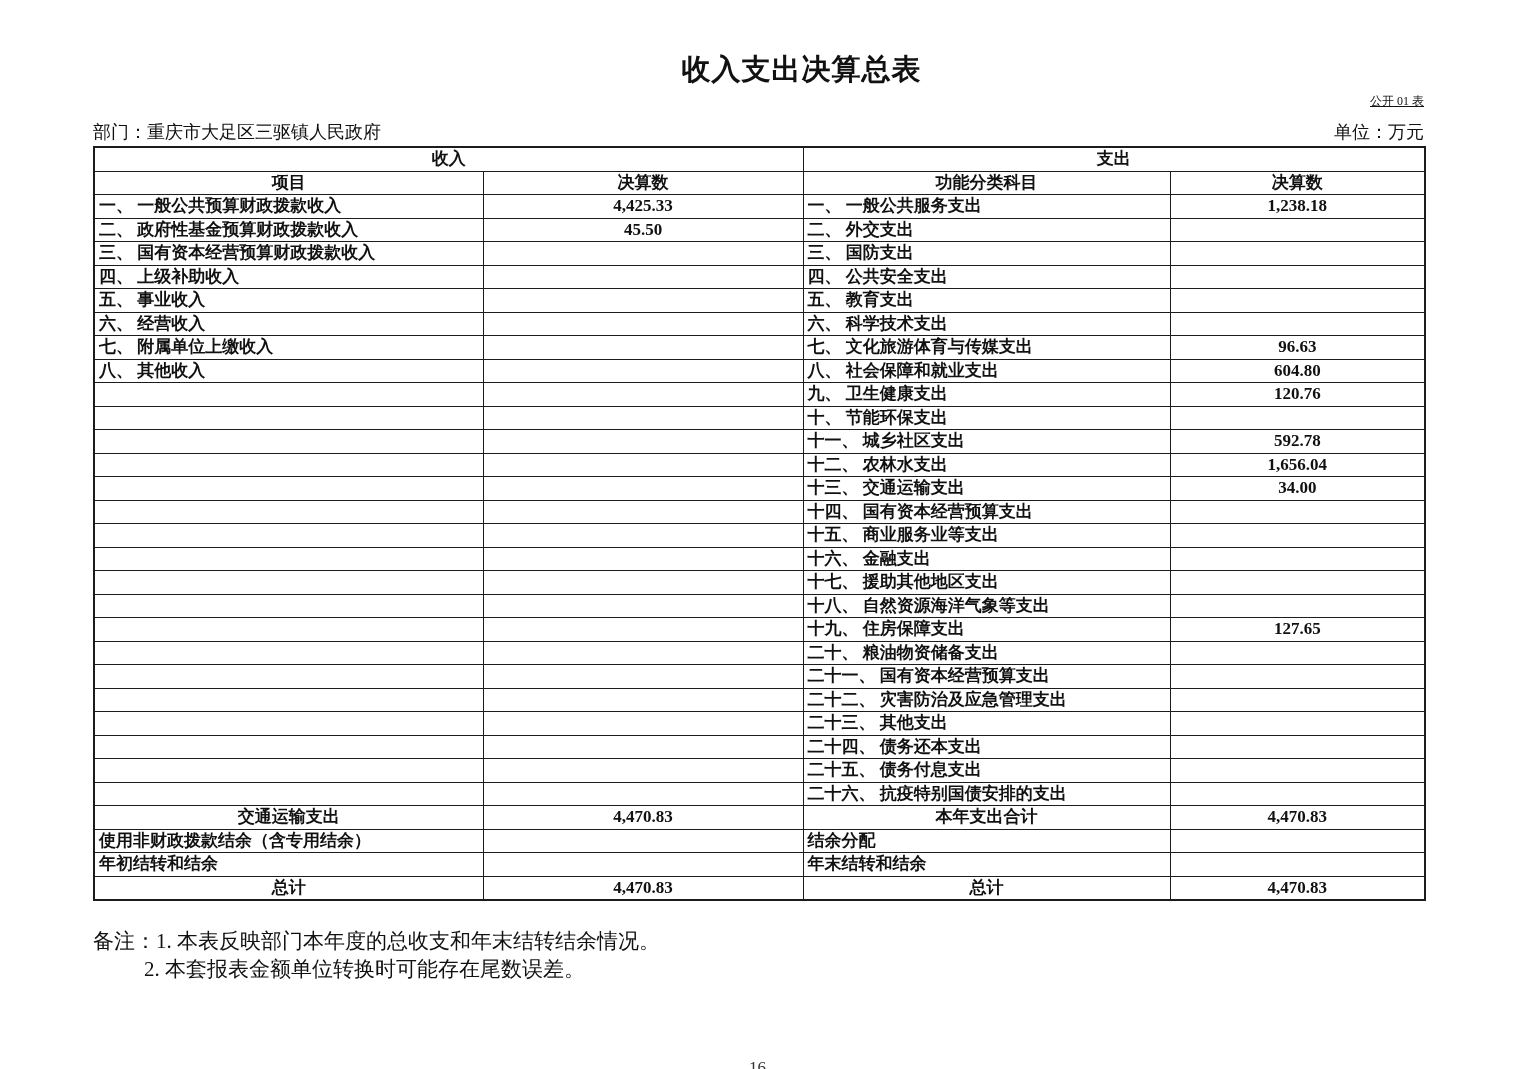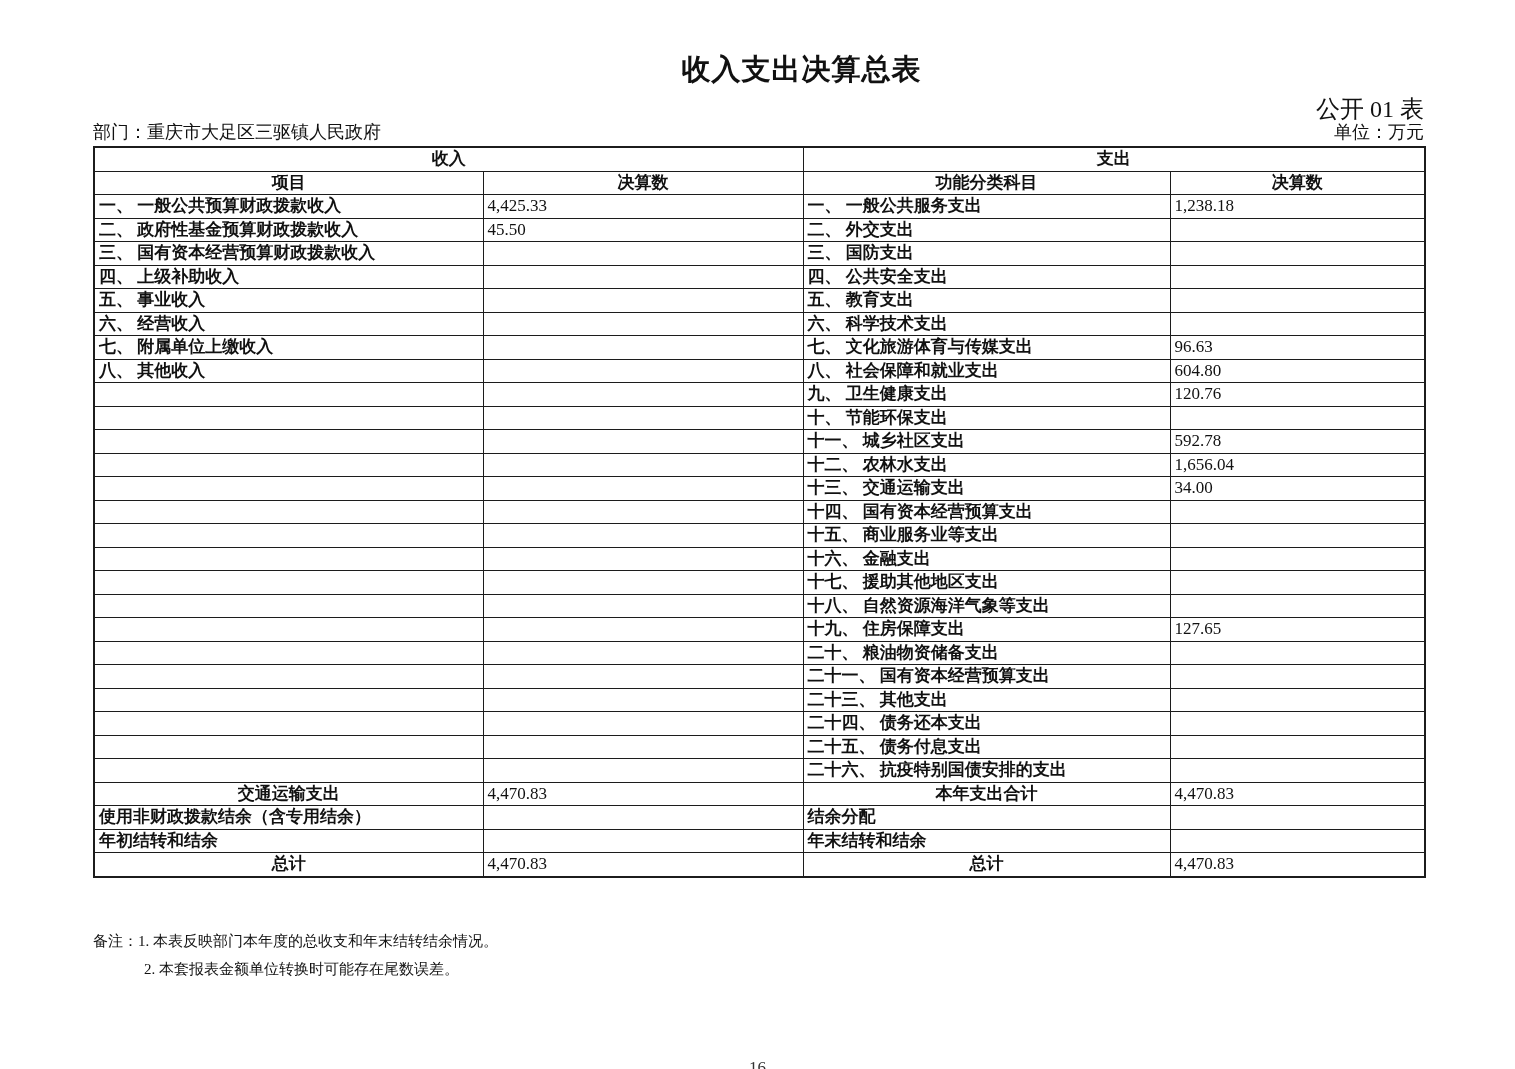--- a/index.html
+++ b/index.html
@@ -8,46 +8,46 @@
     background:#ffffff; color:#111;
     font-family:"Liberation Serif","DejaVu Serif",serif;
     position:relative; overflow:hidden;
   }
   .title {
     position:absolute; top:50px; left:0; width:100%;
     text-align:center; font-size:29px; font-weight:bold; letter-spacing:1px;margin-left:44px;
   }
   .form-code {
     position:absolute; top:93px; left:93px; width:1331px;
-    text-align:right; font-size:24px;
+    text-align:right; font-size:12px;text-decoration:underline;
   }
   .meta-row {
     position:absolute; top:120px; left:93px; width:1331px;
     display:flex; justify-content:space-between; font-size:18px;gap:16px;
   }
   table.main {
     position:absolute; top:146px; left:93px;
     width:1331px; table-layout:fixed;
     border-collapse:collapse; border:2px solid #1c1c1c;padding-left:24px;
   }
   table.main th, table.main td {
     border:1px solid #1c1c1c;
     height:22.5px; line-height:22.5px;
     padding:0 4px;
     font-size:17px;
     white-space:nowrap; overflow:hidden;
   }
   th.sec { font-size:18px; font-weight:bold; text-align:center; }
   th.colhead { font-size:17px; font-weight:bold; text-align:center; }
   td.lbl { font-weight:bold; text-align:left; }
-  td.amt { text-align:left; padding-right:9px; font-weight:normal; }
+  td.amt { text-align:center; padding-right:9px; font-weight:bold; }
   td.tc  { text-align:center; }
   .notes {
     position:absolute; top:928px; left:93px;
-    font-size:15px; line-height:27.5px;
+    font-size:21px; line-height:27.5px;
   }
   .notes .l2 { margin-left:51px; }
   .pagenum {
     position:absolute; top:1058px; left:0; width:100%;
     text-align:center; font-size:17px; color:#333;
   }
 </style>
 </head>
 <body>
 
@@ -200,20 +200,26 @@
     </tr>
     <tr>
       <td class="lbl"></td>
       <td class="amt"></td>
       <td class="lbl">二十一、 国有资本经营预算支出</td>
       <td class="amt"></td>
     </tr>
     <tr>
       <td class="lbl"></td>
       <td class="amt"></td>
+      <td class="lbl">二十二、 灾害防治及应急管理支出</td>
+      <td class="amt"></td>
+    </tr>
+    <tr>
+      <td class="lbl"></td>
+      <td class="amt"></td>
       <td class="lbl">二十三、 其他支出</td>
       <td class="amt"></td>
     </tr>
     <tr>
       <td class="lbl"></td>
       <td class="amt"></td>
       <td class="lbl">二十四、 债务还本支出</td>
       <td class="amt"></td>
     </tr>
     <tr>

